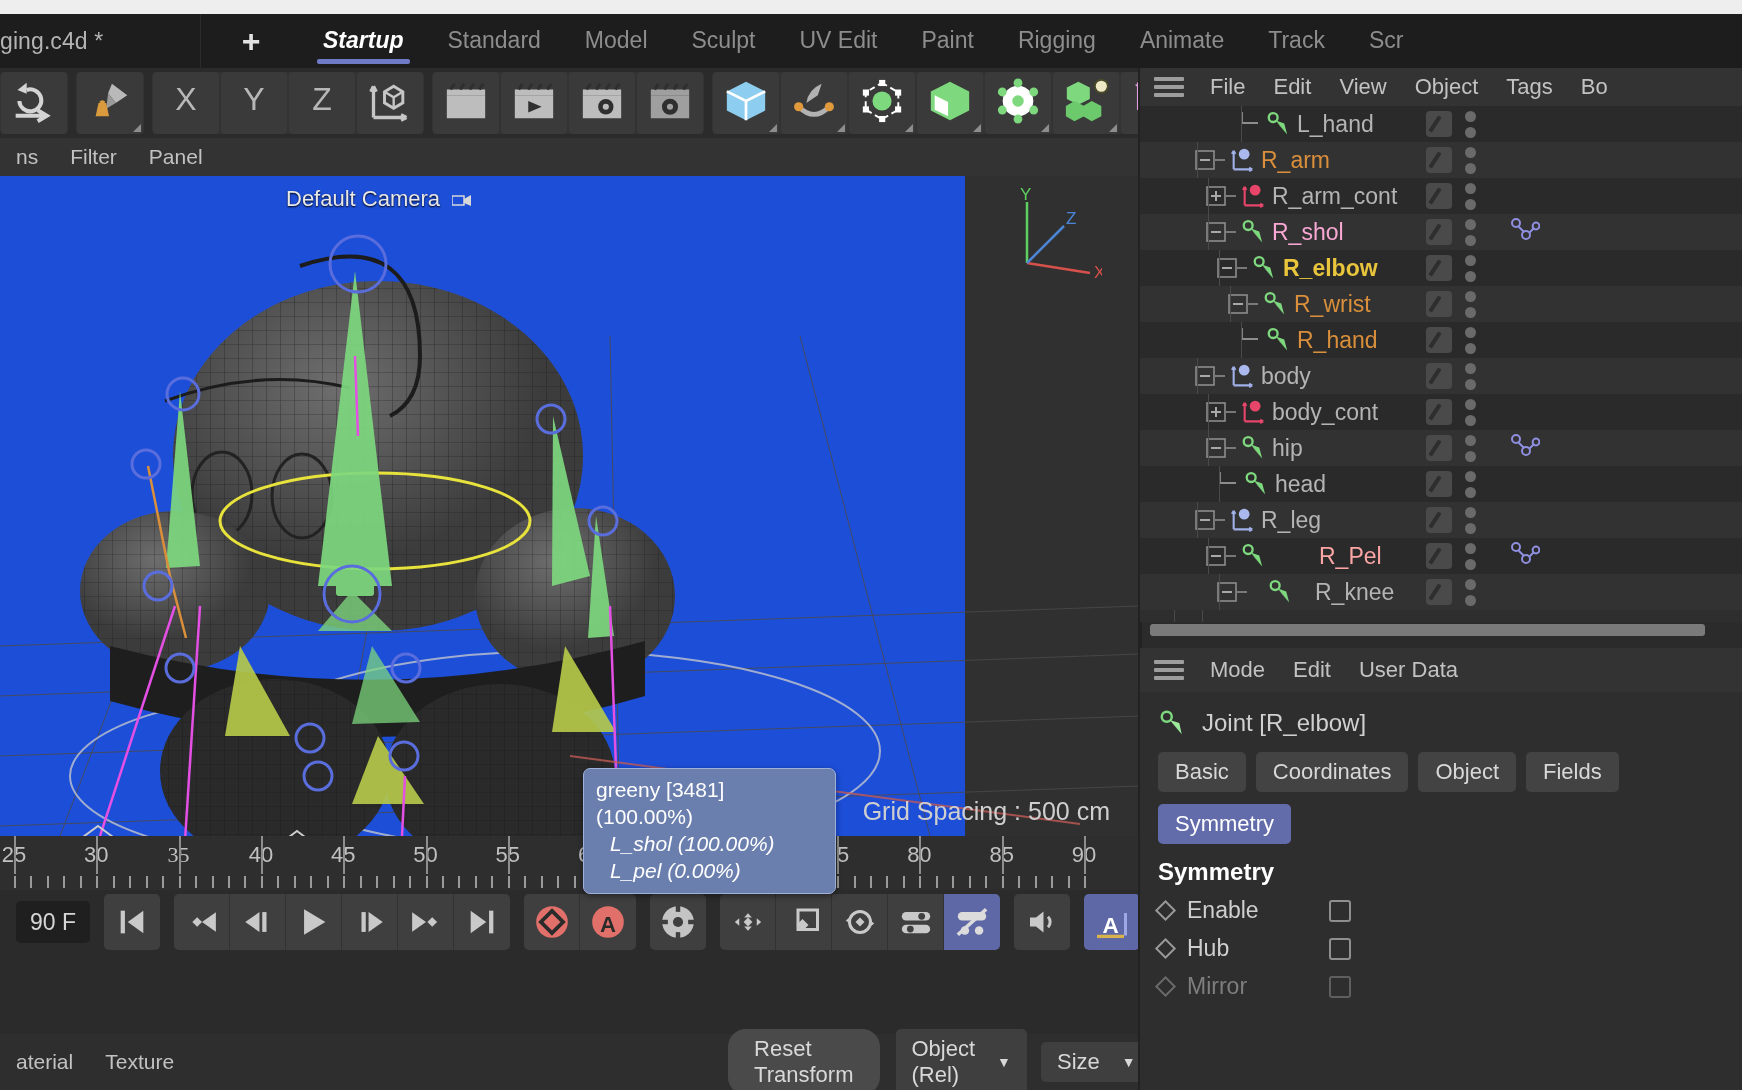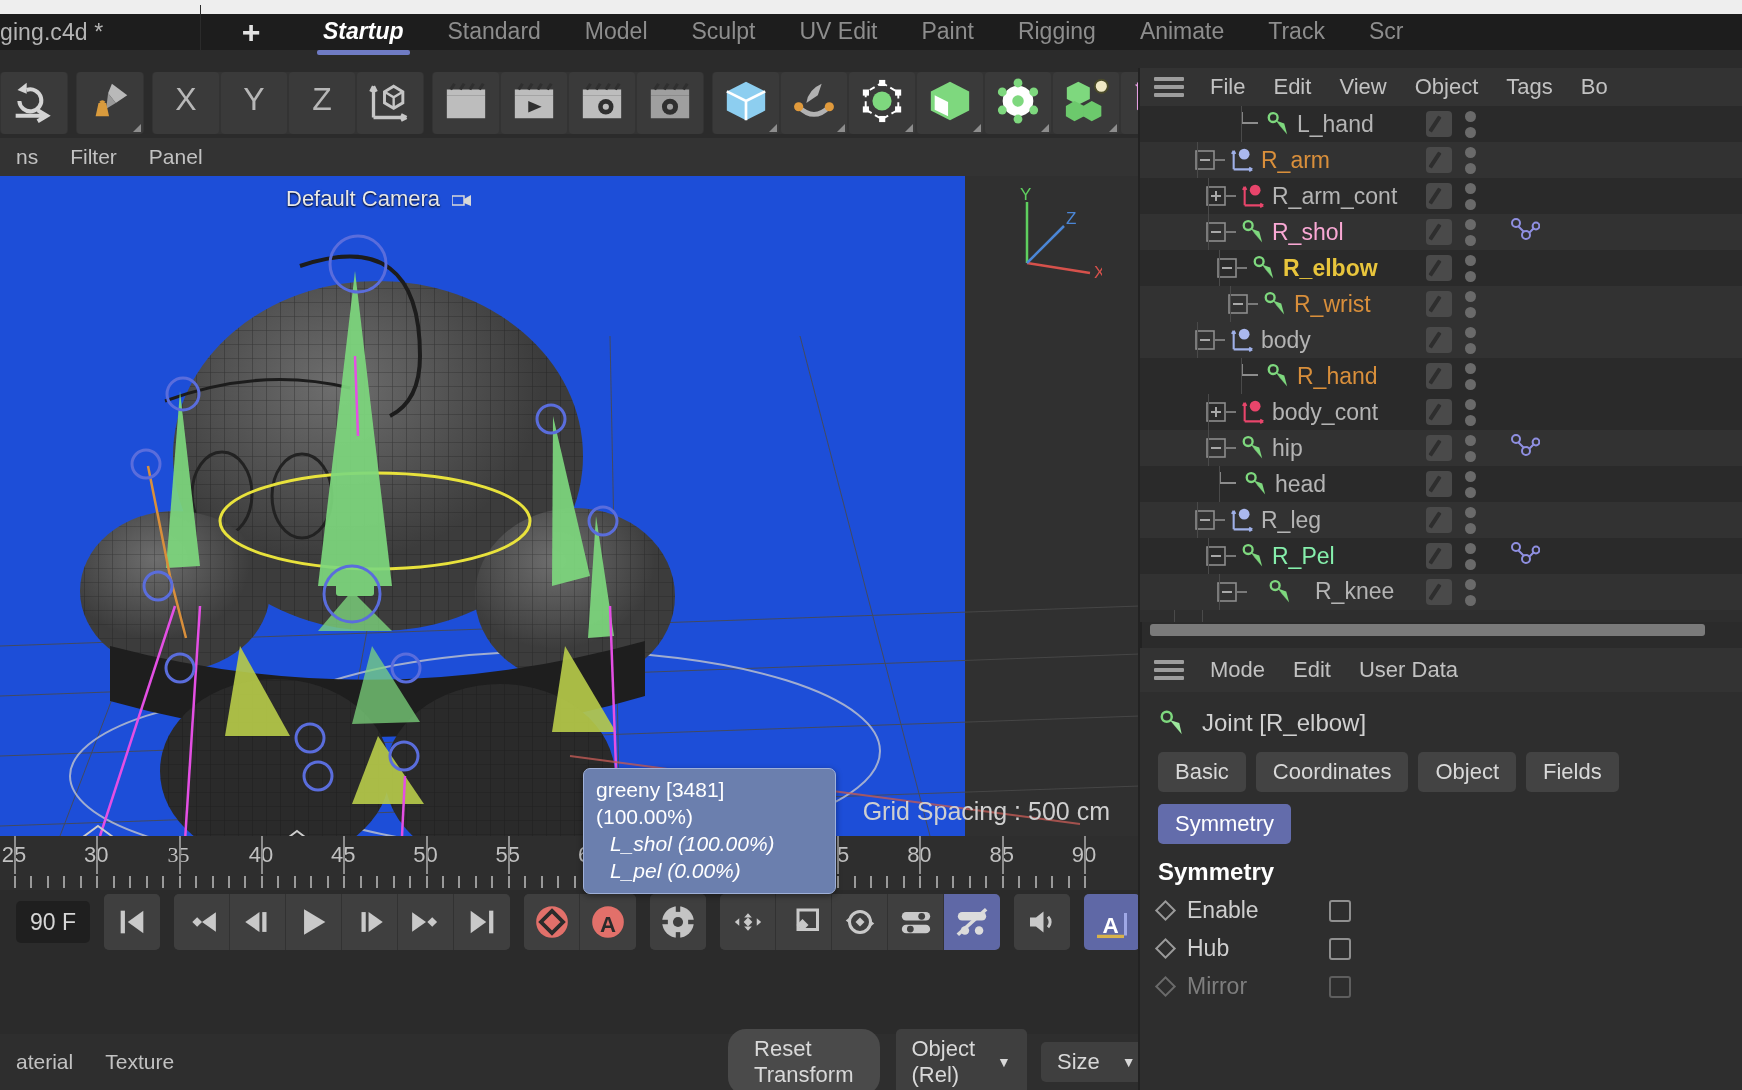--- a/index.html
+++ b/index.html
@@ -10,21 +10,21 @@
     overflow: hidden;
     color: #c8c8c8;
   }
   #app { position: relative; width: 1742px; height: 1090px; background: #2b2b2b; }
 
   
   .top-strip { position:absolute; left:0; top:0; width:1742px; height:14px; background:#eeeeee; }
 
   
   .tabbar {
-    position:absolute; left:0; top:14px; width:1742px; height:36px;
+    position:absolute; left:0; top:14px; width:1742px; height:54px;
     background:#1d1d1d; display:flex; align-items:center;
   }
   .doctitle {
     color:#b4b4b4; font-size:23px; padding-left:0px; width:200px;
     white-space:nowrap; overflow:hidden; letter-spacing:.1px;
   }
   .tab-divider { width:1px; height:54px; background:#2b2b2b; }
   .plus-btn {
     width:100px; text-align:center; color:#e2e2e2; font-size:32px; font-weight:600;
     line-height:54px; cursor:default;
@@ -951,61 +951,61 @@
               </svg>
             </span>
             <span class="om-name" style="color: rgb(217, 143, 59);">R_wrist</span>
           </div>
           <div class="om-tagbox"></div>
           <div class="om-dots">
             <span></span>
             <span></span>
           </div>
         </div>
-        <div class="om-row even">
-          <div style="position: absolute; left: 57px; top: 0px; width: 1px; height: 36px; background: rgb(74, 74, 74);"></div>
-          <div style="display: flex; align-items: center; padding-left: 55px; gap: 4px;">
-            <span style="display: flex; align-items: center;">
-              <svg width="20" height="20" viewBox="0 0 20 20">
-                <rect x="1" y="1" width="18" height="18" fill="none" stroke="#8d8d8d" stroke-width="1.6"></rect>
-                <path d="M5 10 H15" stroke="#a8a8a8" stroke-width="2"></path>
-              </svg>
-              <svg width="10" height="6" viewBox="0 0 10 6" style="vertical-align:middle">
-                <path d="M0 3 H10" stroke="#8d8d8d" stroke-width="1.6"></path>
-              </svg>
-            </span>
-            <span style="display: flex; align-items: center;">
-              <svg width="28" height="28" viewBox="0 0 24 24">
-                <path d="M4 20 V4 M4 4 L2.6 6.8 M4 4 L5.4 6.8" stroke="#9fb0e8" stroke-width="1.8" fill="none"></path>
-                <path d="M4 20 H20 M20 20 L17.2 18.6 M20 20 L17.2 21.4" stroke="#9fb0e8" stroke-width="1.8" fill="none"></path>
-                <circle cx="13" cy="7" r="4.6" fill="#aab8ee"></circle>
-              </svg>
-            </span>
-            <span class="om-name" style="color: rgb(180, 180, 180);">body</span>
-          </div>
-          <div class="om-tagbox"></div>
-          <div class="om-dots">
-            <span></span>
-            <span></span>
-          </div>
-        </div>
         <div class="om-row odd">
           <div style="position: absolute; left: 101px; top: 0px; width: 1px; height: 36px; background: rgb(74, 74, 74);"></div>
           <div style="display: flex; align-items: center; padding-left: 99px; gap: 4px;">
             <span><svg width="22" height="22" viewBox="0 0 22 22">
                 <path d="M3 1 V12 H19" fill="none" stroke="#8d8d8d" stroke-width="1.8"></path>
               </svg></span>
             <span style="display: flex; align-items: center;">
               <svg width="28" height="28" viewBox="0 0 24 24">
                 <circle cx="7" cy="6.5" r="3.8" fill="none" stroke="#7ed87e" stroke-width="2"></circle>
                 <path d="M9.3 9 L19 21 L12.6 13.6 Z" fill="#9de89d"></path>
                 <path d="M9.3 9 L19 21 L16.5 11.5 Z" fill="#7ed87e"></path>
               </svg>
             </span>
             <span class="om-name" style="color: rgb(217, 143, 59);">R_hand</span>
+          </div>
+          <div class="om-tagbox"></div>
+          <div class="om-dots">
+            <span></span>
+            <span></span>
+          </div>
+        </div>
+        <div class="om-row even">
+          <div style="position: absolute; left: 57px; top: 0px; width: 1px; height: 36px; background: rgb(74, 74, 74);"></div>
+          <div style="display: flex; align-items: center; padding-left: 55px; gap: 4px;">
+            <span style="display: flex; align-items: center;">
+              <svg width="20" height="20" viewBox="0 0 20 20">
+                <rect x="1" y="1" width="18" height="18" fill="none" stroke="#8d8d8d" stroke-width="1.6"></rect>
+                <path d="M5 10 H15" stroke="#a8a8a8" stroke-width="2"></path>
+              </svg>
+              <svg width="10" height="6" viewBox="0 0 10 6" style="vertical-align:middle">
+                <path d="M0 3 H10" stroke="#8d8d8d" stroke-width="1.6"></path>
+              </svg>
+            </span>
+            <span style="display: flex; align-items: center;">
+              <svg width="28" height="28" viewBox="0 0 24 24">
+                <path d="M4 20 V4 M4 4 L2.6 6.8 M4 4 L5.4 6.8" stroke="#9fb0e8" stroke-width="1.8" fill="none"></path>
+                <path d="M4 20 H20 M20 20 L17.2 18.6 M20 20 L17.2 21.4" stroke="#9fb0e8" stroke-width="1.8" fill="none"></path>
+                <circle cx="13" cy="7" r="4.6" fill="#aab8ee"></circle>
+              </svg>
+            </span>
+            <span class="om-name" style="color: rgb(180, 180, 180);">body</span>
           </div>
           <div class="om-tagbox"></div>
           <div class="om-dots">
             <span></span>
             <span></span>
           </div>
         </div>
         <div class="om-row odd">
           <div style="position: absolute; left: 68px; top: 0px; width: 1px; height: 36px; background: rgb(74, 74, 74);"></div>
           <div style="display: flex; align-items: center; padding-left: 66px; gap: 4px;">
@@ -1126,37 +1126,37 @@
                 <path d="M0 3 H10" stroke="#8d8d8d" stroke-width="1.6"></path>
               </svg>
             </span>
             <span style="display: flex; align-items: center;">
               <svg width="28" height="28" viewBox="0 0 24 24">
                 <circle cx="7" cy="6.5" r="3.8" fill="none" stroke="#7ed87e" stroke-width="2"></circle>
                 <path d="M9.3 9 L19 21 L12.6 13.6 Z" fill="#9de89d"></path>
                 <path d="M9.3 9 L19 21 L16.5 11.5 Z" fill="#7ed87e"></path>
               </svg>
             </span>
-            <span class="om-name" style="color: #86efac;">R_Pel</span>
+            <span class="om-name" style="color: #fca5a5; margin-left: 47px;">R_Pel</span>
           </div>
           <div class="om-tagbox"></div>
           <div class="om-dots">
             <span></span>
             <span></span>
           </div>
           <div class="om-link"><svg width="30" height="26" viewBox="0 0 30 26">
               <circle cx="6" cy="6" r="4" fill="none" stroke="#8f8fe0" stroke-width="2"></circle>
               <circle cx="16" cy="18" r="4" fill="none" stroke="#8f8fe0" stroke-width="2"></circle>
               <circle cx="26" cy="9" r="3.4" fill="none" stroke="#8f8fe0" stroke-width="2"></circle>
               <path d="M8 9 L14 15 M19 16 L24 11" stroke="#8f8fe0" stroke-width="2"></path>
             </svg></div>
         </div>
         <div class="om-row even">
           <div style="position: absolute; left: 79px; top: 0px; width: 1px; height: 36px; background: rgb(74, 74, 74);"></div>
-          <div style="display: flex; padding-left: 77px; gap: 20px;">
+          <div style="display: flex; align-items: center; padding-left: 77px; gap: 20px;">
             <span style="display: flex; align-items: center;">
               <svg width="20" height="20" viewBox="0 0 20 20">
                 <rect x="1" y="1" width="18" height="18" fill="none" stroke="#8d8d8d" stroke-width="1.6"></rect>
                 <path d="M5 10 H15" stroke="#a8a8a8" stroke-width="2"></path>
               </svg>
               <svg width="10" height="6" viewBox="0 0 10 6" style="vertical-align:middle">
                 <path d="M0 3 H10" stroke="#8d8d8d" stroke-width="1.6"></path>
               </svg>
             </span>
             <span style="display: flex; align-items: center;">

